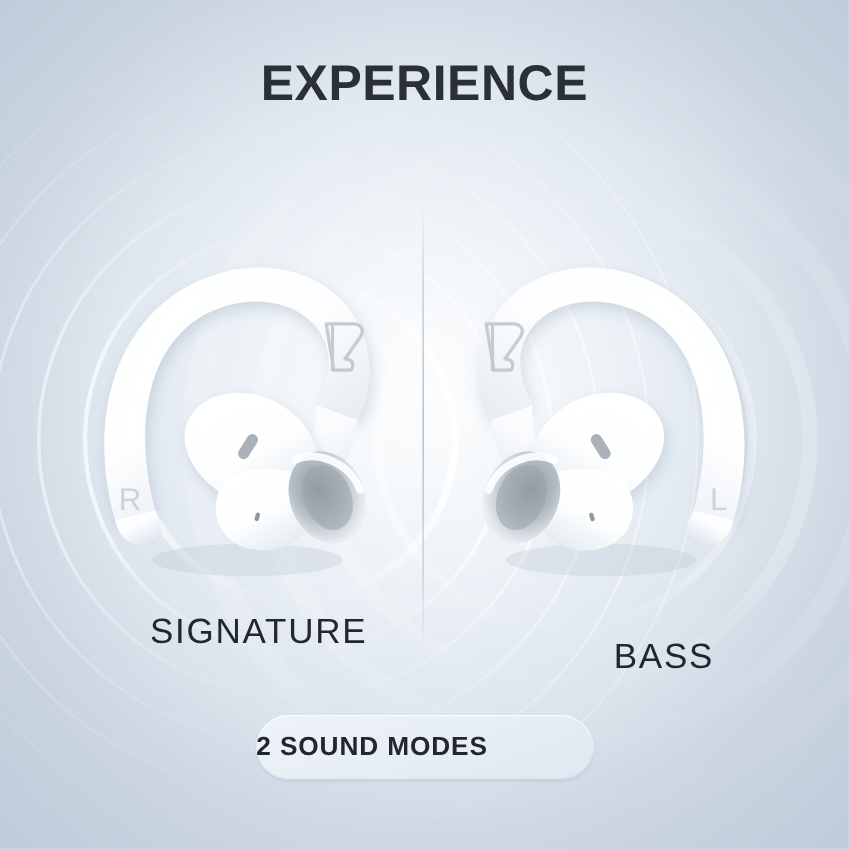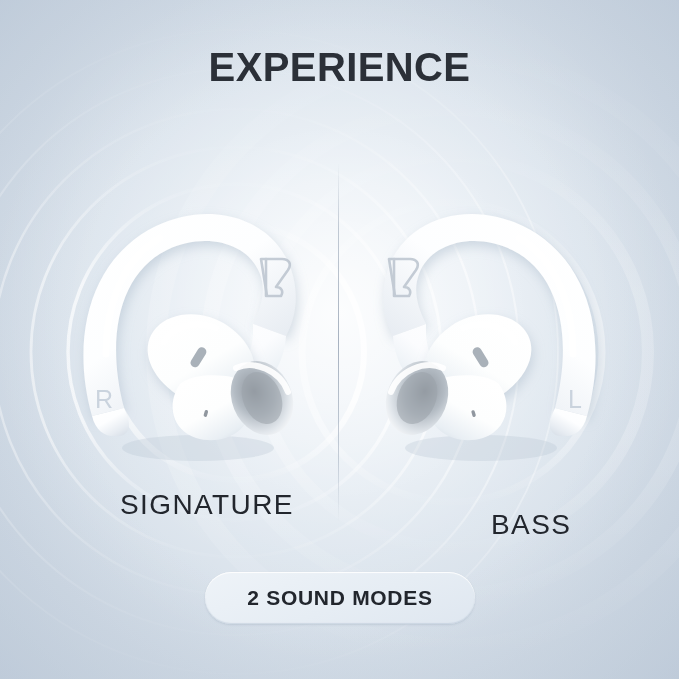--- a/index.html
+++ b/index.html
@@ -102,21 +102,21 @@
     width: 270px;
     height: 52px;
     border-radius: 26px;
     background: linear-gradient(160deg, #eef3f8 0%, #e6edf4 55%, #dfe7f0 100%);
     box-shadow:
       0 1px 2px rgba(120,138,160,0.22),
       inset 0 1px 1px rgba(255,255,255,0.95),
       inset 0 -1px 1px rgba(176,190,208,0.45);
     display: flex;
     align-items: center;
-    justify-content: center;
+    justify-content: flex-start;
     z-index: 30;
   }
   .badge-text {
     color: #22262d;
     font-weight: bold;
     font-size: 21px;
     letter-spacing: 0.7px;
     white-space: nowrap;
   }
 </style>

